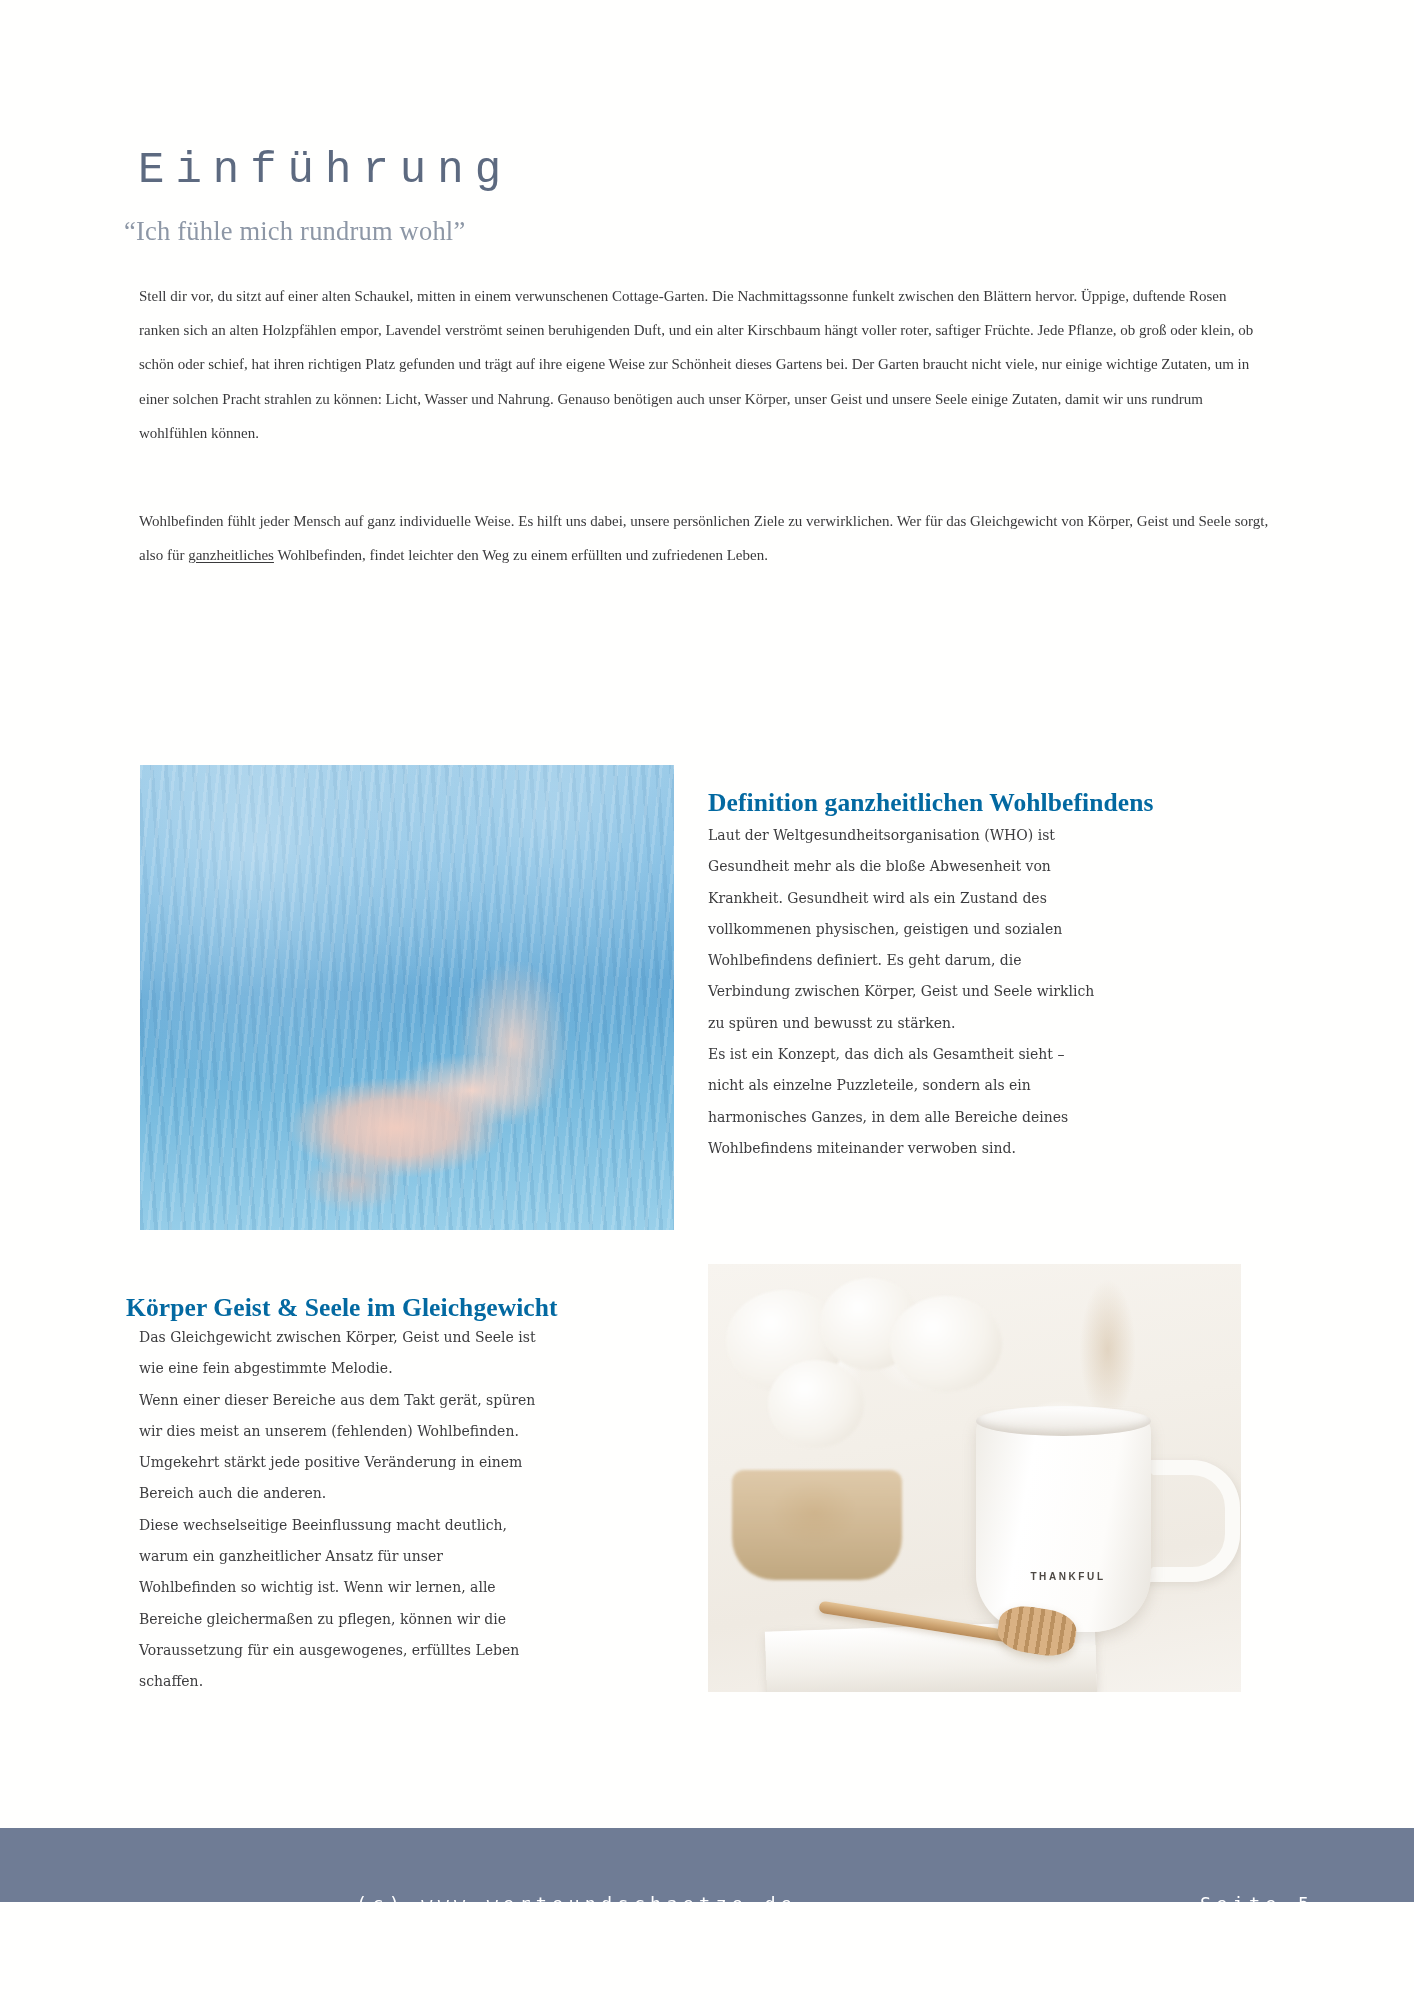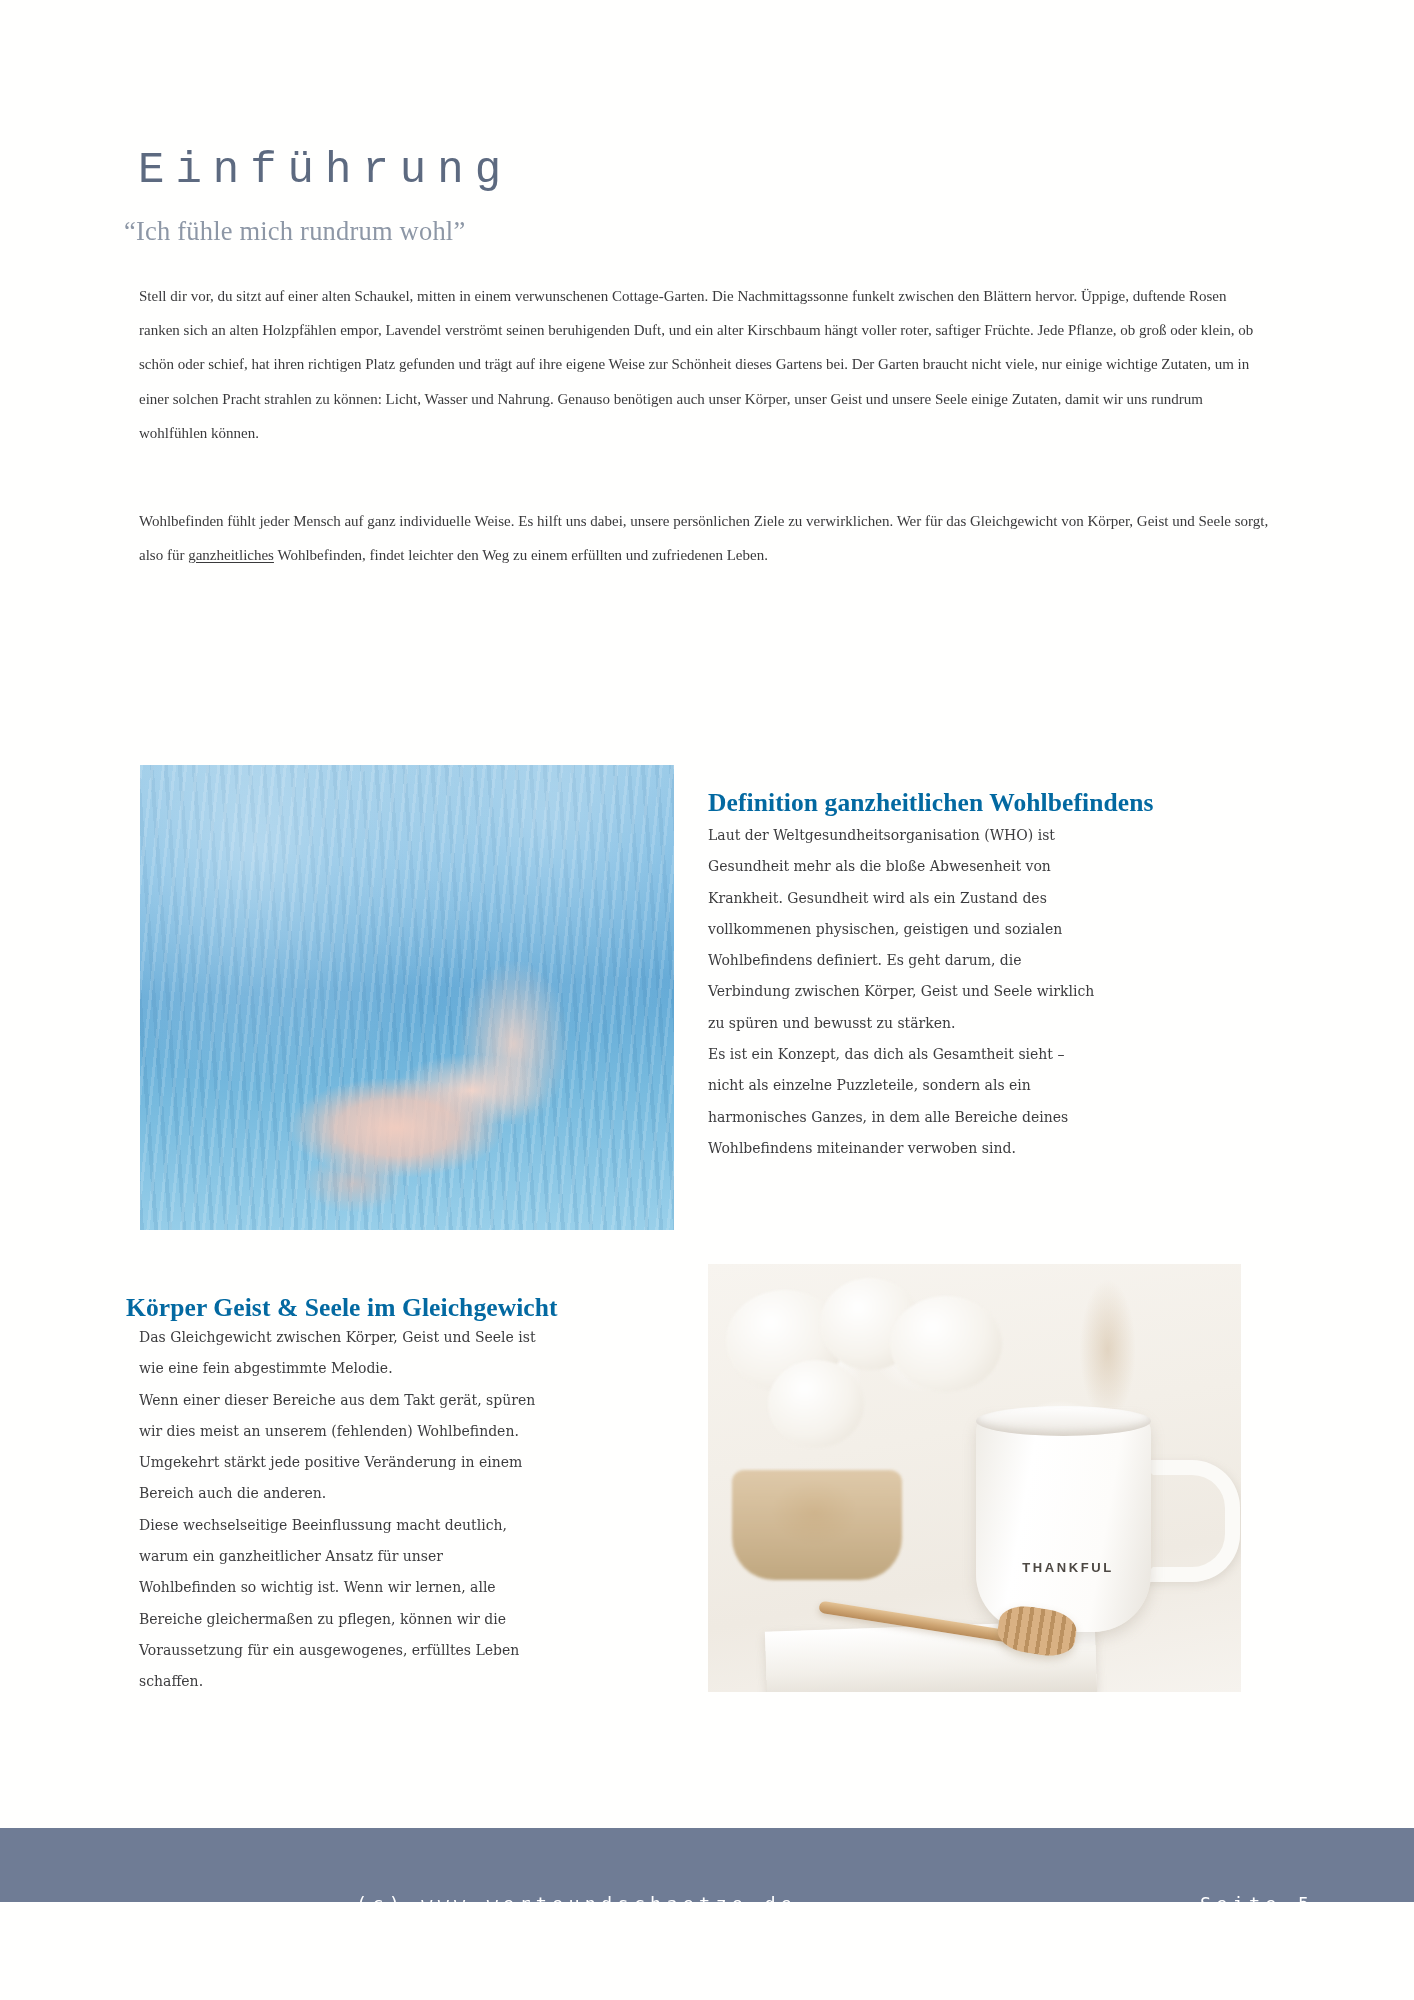--- a/index.html
+++ b/index.html
@@ -124,25 +124,25 @@
     position: absolute;
     left: 430px; top: 196px;
     width: 72px; height: 92px;
     border: 15px solid #fbfaf7;
     border-left-color: transparent;
     border-radius: 0 48px 48px 0;
     box-shadow: 2px 3px 8px rgba(160,150,135,0.22);
   }
   .mug-word {
     position: absolute;
-    left: 300px; top: 296px;
+    left: 300px; top: 307px;
     width: 120px;
     text-align: center;
     font-family: "Liberation Sans", "DejaVu Sans", sans-serif;
-    font-size: 13px;
+    font-size: 10px;
     letter-spacing: 2.6px;
     color: #4d4843;
     font-weight: 600;
   }
   .dipper-stick {
     position: absolute;
     left: 110px; top: 352px;
     width: 198px; height: 12px;
     background: linear-gradient(180deg, #e4c396 0%, #cda472 55%, #b98d5c 100%);
     border-radius: 7px;

